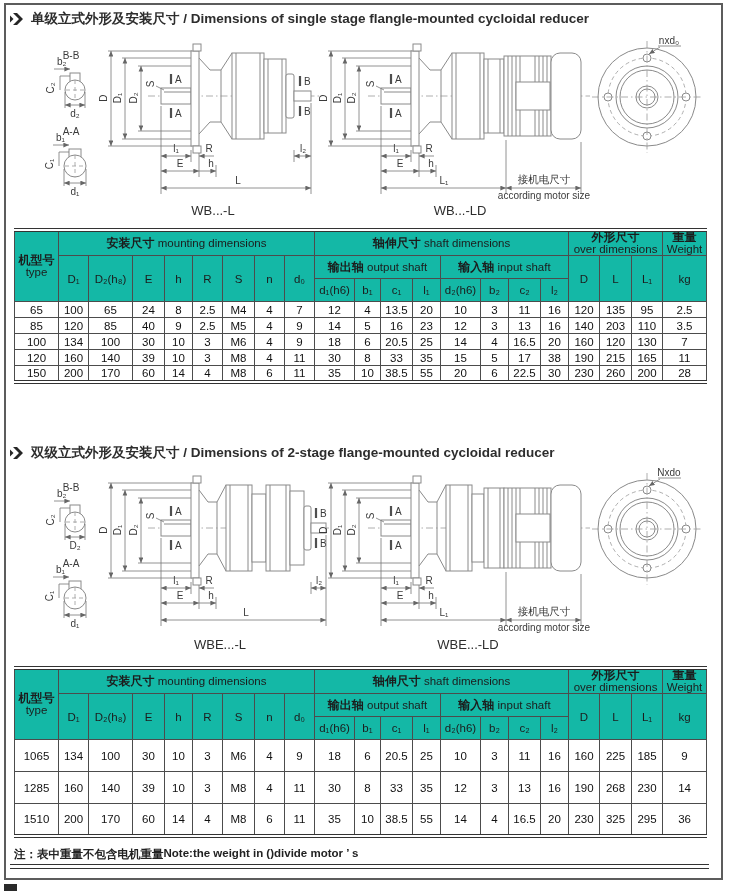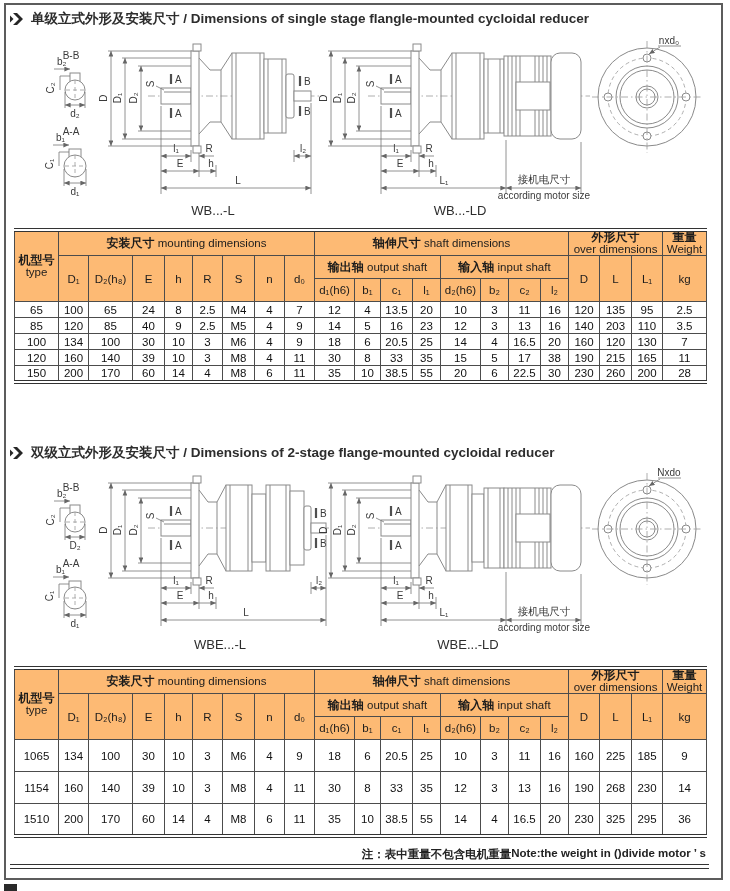--- a/index.html
+++ b/index.html
@@ -25,32 +25,32 @@
   .cl{stroke:#999;fill:none;stroke-width:0.8;stroke-dasharray:7 3 1.5 3;}
   .dsh{stroke:#999;fill:none;stroke-width:0.8;stroke-dasharray:4 3;}
   .cut{stroke:#4f4f4f;stroke-width:2.2;}
   .lbl{font-size:10px;} .cap{font-size:13px;fill:#2d2d2d;} .cnl{font-size:10.5px;fill:#3a3a3a;}
 
   .dim-table{position:absolute;left:14px;width:692px;border-collapse:collapse;table-layout:fixed;
     border-left:1.5px solid #333;border-right:1.5px solid #333;
     border-top:4px double #333;border-bottom:4px double #333;font-size:11.5px;}
   #table1{top:228px;} #table2{top:666px;}
   .dim-table th,.dim-table td{border:1px solid #4c4c4c;text-align:center;vertical-align:middle;padding:0;overflow:hidden;}
-  .dim-table thead th{background:#fdba74;font-weight:normal;font-size:11.5px;}
+  .dim-table thead th{background:#14b8a6;font-weight:normal;font-size:11.5px;}
   .dim-table thead .grp{font-size:11.5px;}
   .dim-table thead .cn{font-weight:bold;font-size:12px;}
   .dim-table thead .en{font-weight:normal;}
   .dim-table thead tr:nth-child(1){height:24px;}
   .dim-table thead tr:nth-child(2){height:23px;}
   .dim-table thead tr:nth-child(3){height:23px;margin-top:8px;}
   #table1 tbody tr{height:16px;} #table2 tbody tr{height:32px;}
   .two-line div{line-height:11.5px;}
   .dim-table tbody td{background:#fff;font-size:11.5px;color:#111;}
 
-  .note-row{position:absolute;left:14px;width:692px;display:flex;justify-content:flex-end;
+  .note-row{position:absolute;left:14px;width:692px;display:flex;justify-content:flex-start;
     font-size:11.5px;font-weight:bold;color:#222;top:847px;}
   .double-rule{position:absolute;left:10px;width:699px;top:864px;height:3px;
     border-top:1.2px solid #333;border-bottom:1.2px solid #333;}
 </style>
 </head>
 <body>
 
 <div class="page"></div>
 <div class="corner-mark"></div>
 
@@ -740,21 +740,21 @@
         <td>10</td>
         <td>3</td>
         <td>11</td>
         <td>16</td>
         <td>160</td>
         <td>225</td>
         <td>185</td>
         <td>9</td>
       </tr>
       <tr>
-        <td>1154</td>
+        <td>1285</td>
         <td>160</td>
         <td>140</td>
         <td>39</td>
         <td>10</td>
         <td>3</td>
         <td>M8</td>
         <td>4</td>
         <td>11</td>
         <td>30</td>
         <td>8</td>

